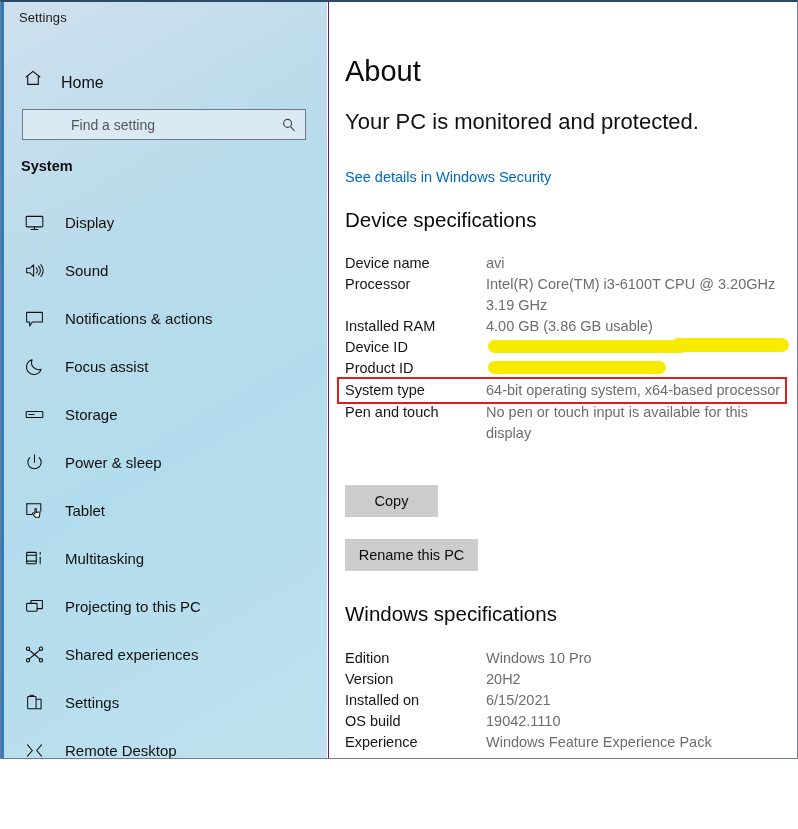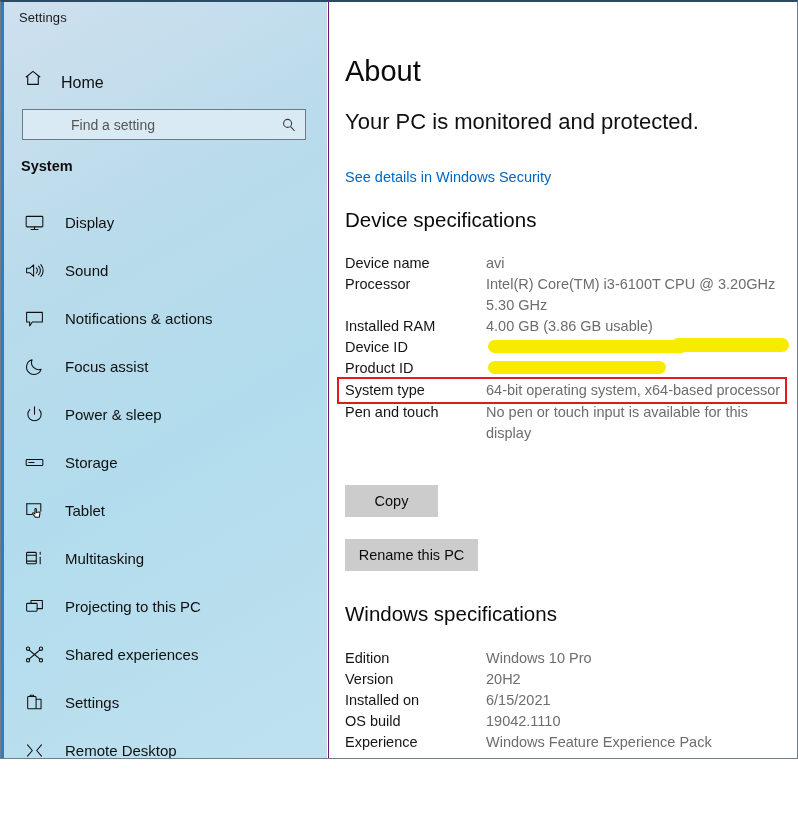--- a/index.html
+++ b/index.html
@@ -316,34 +316,34 @@
           <span class="ico">
             <svg width="21" height="21" viewBox="0 0 24 24" fill="none" stroke="#101010" stroke-width="1.2" stroke-linecap="round" stroke-linejoin="round">
               <path d="M19.5 15.2A8.2 8.2 0 019.2 4.4a8.5 8.5 0 1010.3 10.8z"></path>
             </svg>
           </span>
           <span class="lbl">Focus assist</span>
         </div>
         <div class="nav-item">
           <span class="ico">
             <svg width="21" height="21" viewBox="0 0 24 24" fill="none" stroke="#101010" stroke-width="1.2" stroke-linecap="round" stroke-linejoin="round">
+              <rect x="2.5" y="8.5" width="19" height="7" rx="1"></rect>
+              <path d="M5.5 12h6"></path>
+            </svg>
+          </span>
+          <span class="lbl">Storage</span>
+        </div>
+        <div class="nav-item">
+          <span class="ico">
+            <svg width="21" height="21" viewBox="0 0 24 24" fill="none" stroke="#101010" stroke-width="1.2" stroke-linecap="round" stroke-linejoin="round">
               <path d="M12 3.2v8.4"></path>
               <path d="M6.6 6.3a7.6 7.6 0 1010.8 0"></path>
             </svg>
           </span>
           <span class="lbl">Power &amp; sleep</span>
-        </div>
-        <div class="nav-item">
-          <span class="ico">
-            <svg width="21" height="21" viewBox="0 0 24 24" fill="none" stroke="#101010" stroke-width="1.2" stroke-linecap="round" stroke-linejoin="round">
-              <rect x="2.5" y="8.5" width="19" height="7" rx="1"></rect>
-              <path d="M5.5 12h6"></path>
-            </svg>
-          </span>
-          <span class="lbl">Storage</span>
         </div>
         <div class="nav-item">
           <span class="ico">
             <svg width="21" height="21" viewBox="0 0 24 24" fill="none" stroke="#101010" stroke-width="1.2" stroke-linecap="round" stroke-linejoin="round">
               <path d="M3.2 4.2h16v8.6"></path>
               <path d="M3.2 4.2v12.4h6"></path>
               <path d="M12.5 10.5v5.5l-1.5-1.2c-.8-.6-1.7.4-1.1 1.2l3 3.6h4.6l.7-4.6c.1-.9-.5-1.4-1.2-1.3l-2.9.5v-3.7a.8.8 0 00-1.6 0z" fill="#fff"></path>
             </svg>
           </span>
           <span class="lbl">Tablet</span>
@@ -442,21 +442,21 @@
 
     <div class="section-head" id="devspec-head">Device specifications</div>
     <div class="spec-table" id="devspec-table">
         <div class="spec-row">
           <div class="spec-key">Device name</div>
           <div class="spec-val">avi</div>
         </div>
         <div class="spec-row">
           <div class="spec-key">Processor</div>
           <div class="spec-val">Intel(R) Core(TM) i3-6100T CPU @ 3.20GHz
-5.30 GHz</div>
+3.19 GHz</div>
         </div>
         <div class="spec-row">
           <div class="spec-key">Installed RAM</div>
           <div class="spec-val">4.00 GB (3.86 GB usable)</div>
         </div>
         <div class="spec-row">
           <div class="spec-key">Device ID</div>
           <div class="spec-val redact"><span class="mark" style="left:2px;top:3px;width:200px;height:13px;"></span><span class="mark" style="left:185px;top:1px;width:118px;height:14px;"></span></div>
         </div>
         <div class="spec-row">

